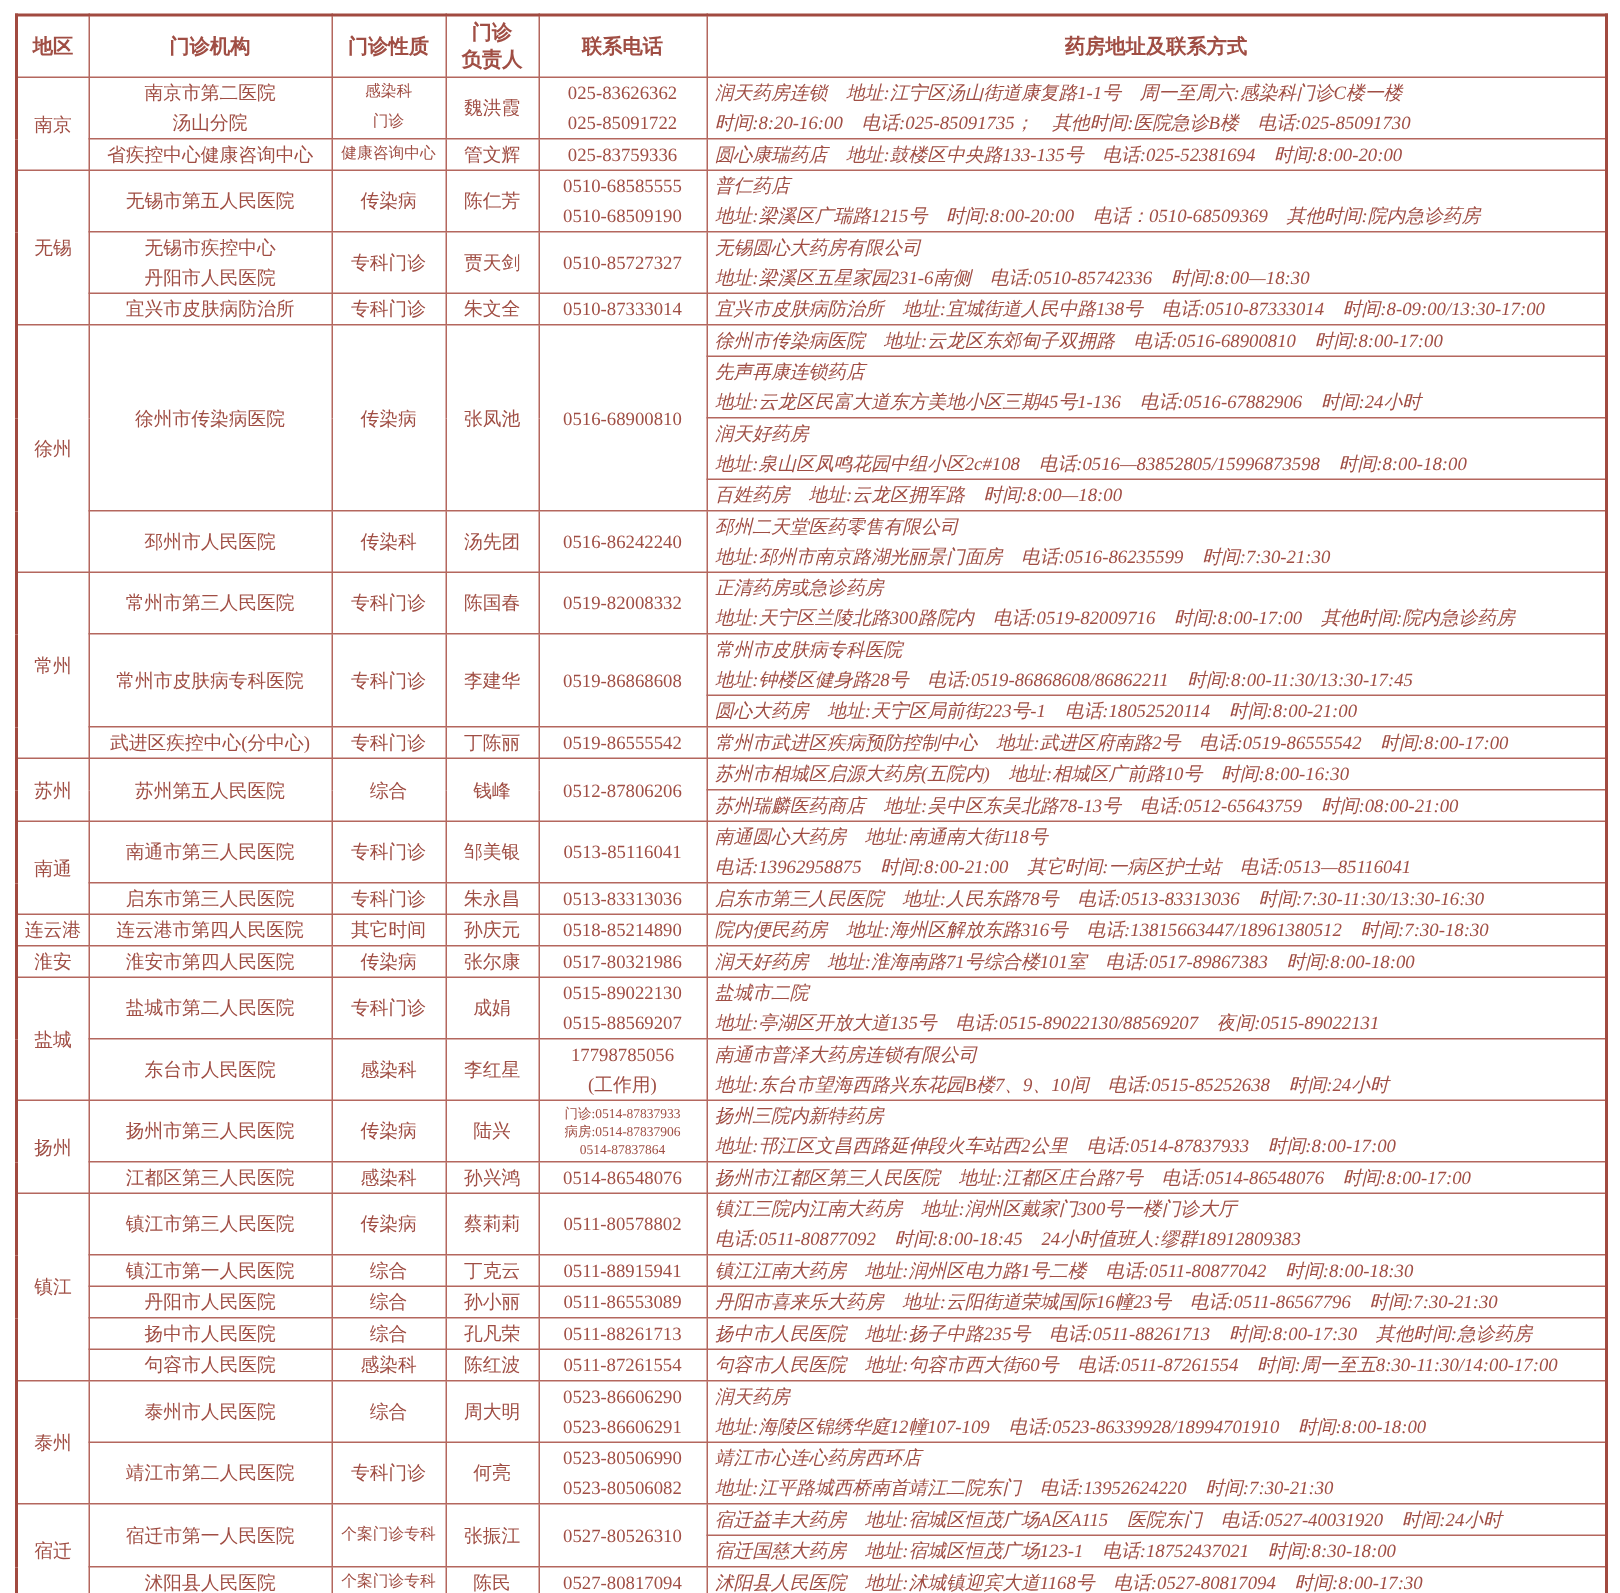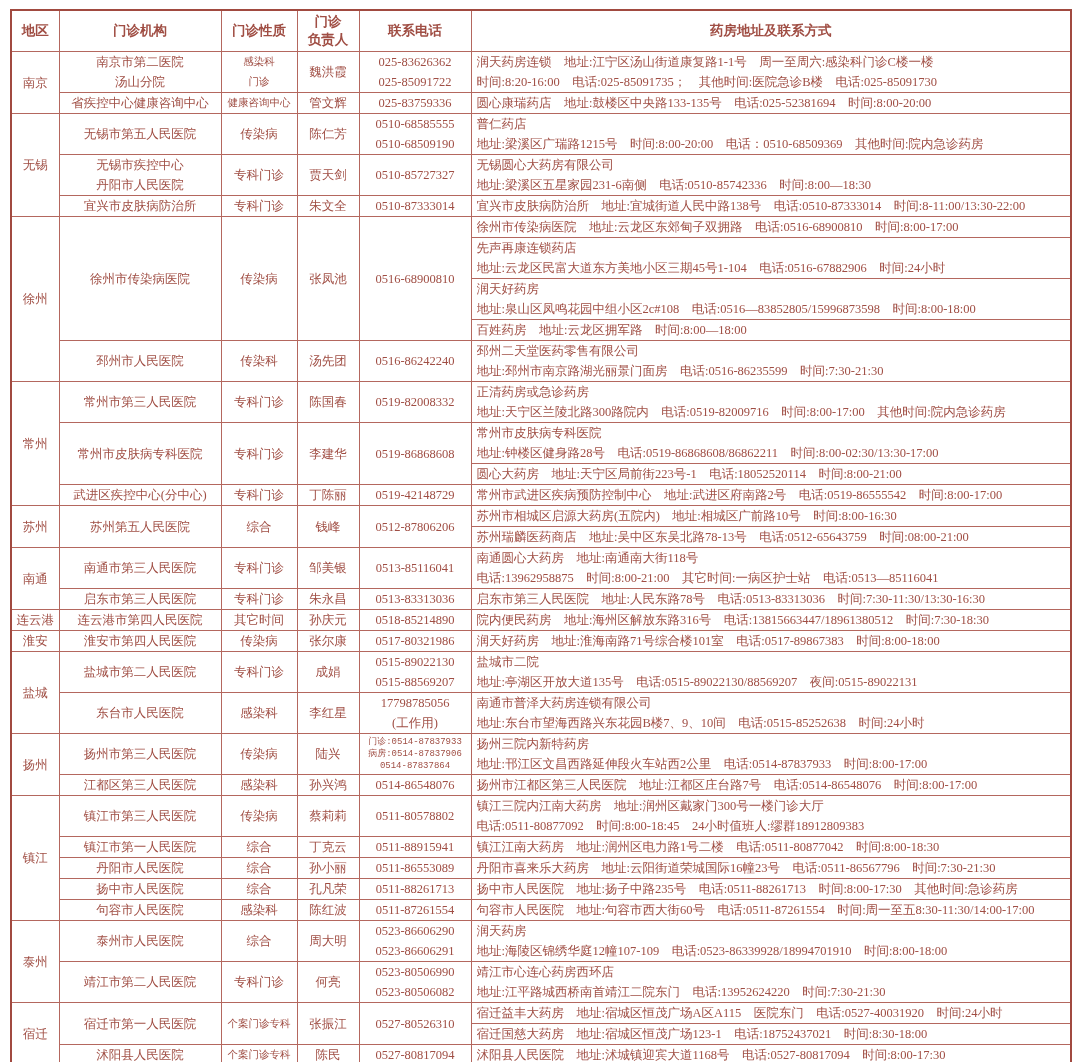--- a/index.html
+++ b/index.html
@@ -15,23 +15,23 @@
   .wrap{padding:9px 10px;}
   table{border-collapse:collapse;width:1060px;table-layout:fixed;
         border:2px solid var(--bds);}
   th,td{border:1px solid var(--bd);color:var(--tx);}
   thead th{font-size:13.5px;font-weight:bold;line-height:18px;
            padding:2px 1px;text-align:center;white-space:pre-line;
            vertical-align:middle;}
   td{font-size:12.5px;vertical-align:middle;}
   td.c{text-align:center;padding:0 1px;line-height:20px;white-space:pre-line;}
   td.sm{font-size:10.5px;}
-  td.phsm{font-size:9px;line-height:12px;text-align:center;padding:1px 1px;font-family:Liberation Mono, monospace;}
+  td.phsm{font-size:9px;line-height:12px;text-align:center;padding:1px 1px;}
   td.pharmacy{text-align:left;padding:0 5px;line-height:20px;}
-  .pline{white-space:nowrap;overflow:hidden;}
+  .pline{white-space:nowrap;overflow:hidden;font-style:italic;}
   tr.group-start td{border-top:1.8px solid var(--bds);}
   col.c-region{width:48px;}
   col.c-org{width:162px;}
   col.c-nature{width:76px;}
   col.c-person{width:62px;}
   col.c-phone{width:112px;}
   col.c-pharm{width:600px;}
 </style>
 </head>
 <body>
@@ -103,37 +103,37 @@
             <div class="pline">无锡圆心大药房有限公司</div>
             <div class="pline">地址:梁溪区五星家园231-6南侧　电话:0510-85742336　时间:8:00—18:30</div>
           </td>
         </tr>
         <tr>
           <td class="c">宜兴市皮肤病防治所</td>
           <td class="c">专科门诊</td>
           <td class="c">朱文全</td>
           <td class="c">0510-87333014</td>
           <td class="pharmacy">
-            <div class="pline">宜兴市皮肤病防治所　地址:宜城街道人民中路138号　电话:0510-87333014　时间:8-11:00/13:30-22:00</div>
+            <div class="pline">宜兴市皮肤病防治所　地址:宜城街道人民中路138号　电话:0510-87333014　时间:8-09:00/13:30-17:00</div>
           </td>
         </tr>
         <tr class="group-start">
           <td class="c" rowspan="5">徐州</td>
           <td class="c" rowspan="4">徐州市传染病医院</td>
           <td class="c" rowspan="4">传染病</td>
           <td class="c" rowspan="4">张凤池</td>
           <td class="c" rowspan="4">0516-68900810</td>
           <td class="pharmacy">
             <div class="pline">徐州市传染病医院　地址:云龙区东郊甸子双拥路　电话:0516-68900810　时间:8:00-17:00</div>
           </td>
         </tr>
         <tr>
           <td class="pharmacy">
             <div class="pline">先声再康连锁药店</div>
-            <div class="pline">地址:云龙区民富大道东方美地小区三期45号1-104　电话:0516-67882906　时间:24小时</div>
+            <div class="pline">地址:云龙区民富大道东方美地小区三期45号1-136　电话:0516-67882906　时间:24小时</div>
           </td>
         </tr>
         <tr>
           <td class="pharmacy">
             <div class="pline">润天好药房</div>
             <div class="pline">地址:泉山区凤鸣花园中组小区2c#108　电话:0516—83852805/15996873598　时间:8:00-18:00</div>
           </td>
         </tr>
         <tr>
           <td class="pharmacy">
@@ -161,33 +161,33 @@
             <div class="pline">地址:天宁区兰陵北路300路院内　电话:0519-82009716　时间:8:00-17:00　其他时间:院内急诊药房</div>
           </td>
         </tr>
         <tr>
           <td class="c" rowspan="2">常州市皮肤病专科医院</td>
           <td class="c" rowspan="2">专科门诊</td>
           <td class="c" rowspan="2">李建华</td>
           <td class="c" rowspan="2">0519-86868608</td>
           <td class="pharmacy">
             <div class="pline">常州市皮肤病专科医院</div>
-            <div class="pline">地址:钟楼区健身路28号　电话:0519-86868608/86862211　时间:8:00-02:30/13:30-17:00</div>
+            <div class="pline">地址:钟楼区健身路28号　电话:0519-86868608/86862211　时间:8:00-11:30/13:30-17:45</div>
           </td>
         </tr>
         <tr>
           <td class="pharmacy">
             <div class="pline">圆心大药房　地址:天宁区局前街223号-1　电话:18052520114　时间:8:00-21:00</div>
           </td>
         </tr>
         <tr>
           <td class="c">武进区疾控中心(分中心)</td>
           <td class="c">专科门诊</td>
           <td class="c">丁陈丽</td>
-          <td class="c">0519-42148729</td>
+          <td class="c">0519-86555542</td>
           <td class="pharmacy">
             <div class="pline">常州市武进区疾病预防控制中心　地址:武进区府南路2号　电话:0519-86555542　时间:8:00-17:00</div>
           </td>
         </tr>
         <tr class="group-start">
           <td class="c" rowspan="2">苏州</td>
           <td class="c" rowspan="2">苏州第五人民医院</td>
           <td class="c" rowspan="2">综合</td>
           <td class="c" rowspan="2">钱峰</td>
           <td class="c" rowspan="2">0512-87806206</td>

